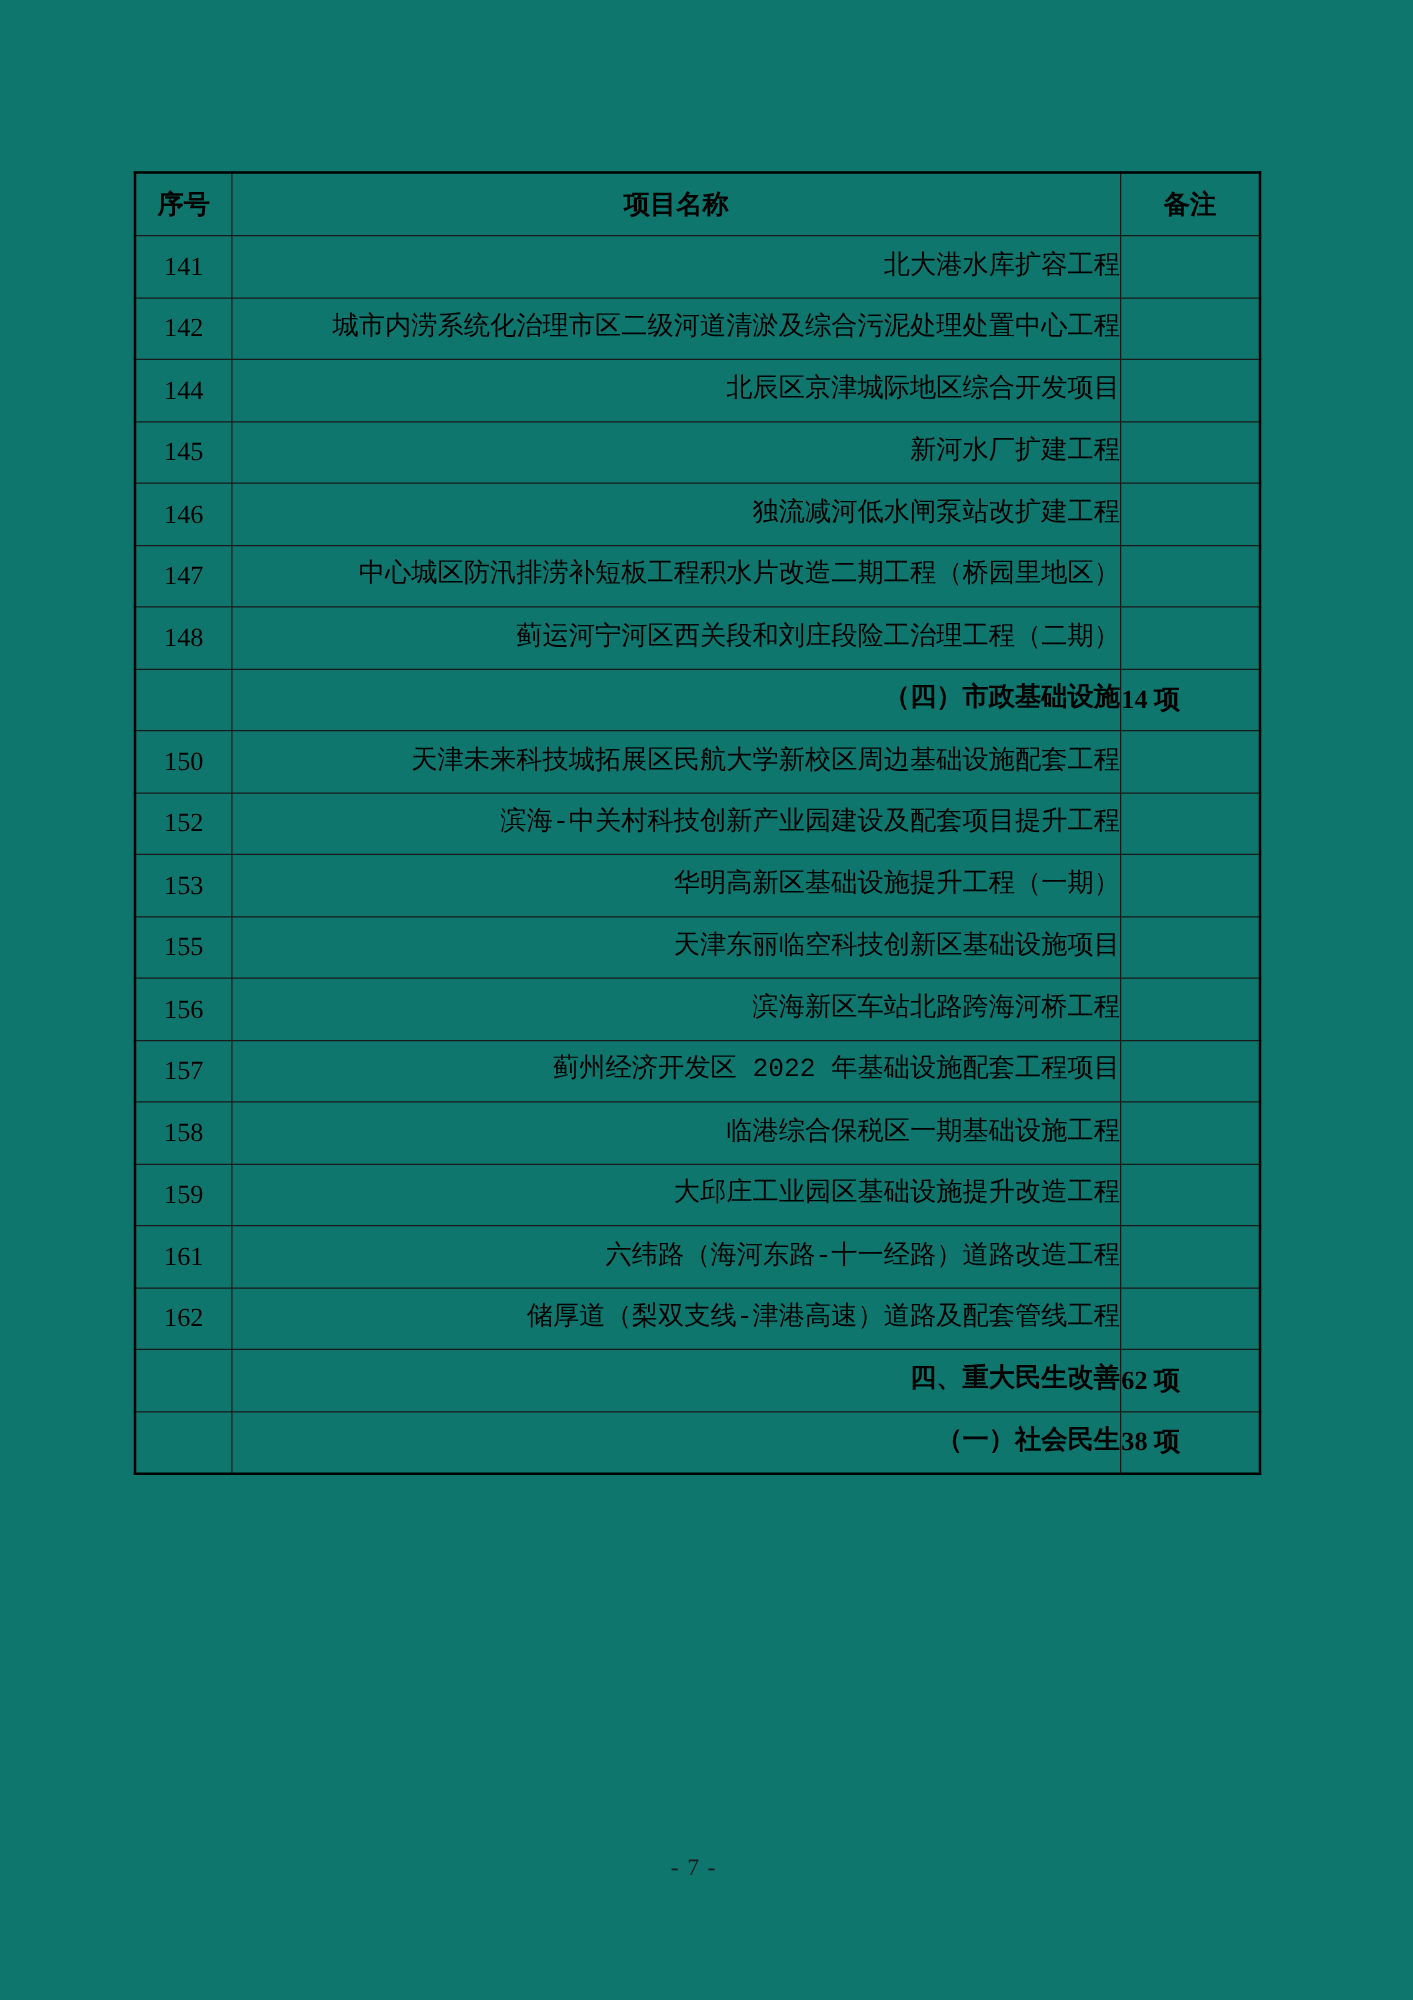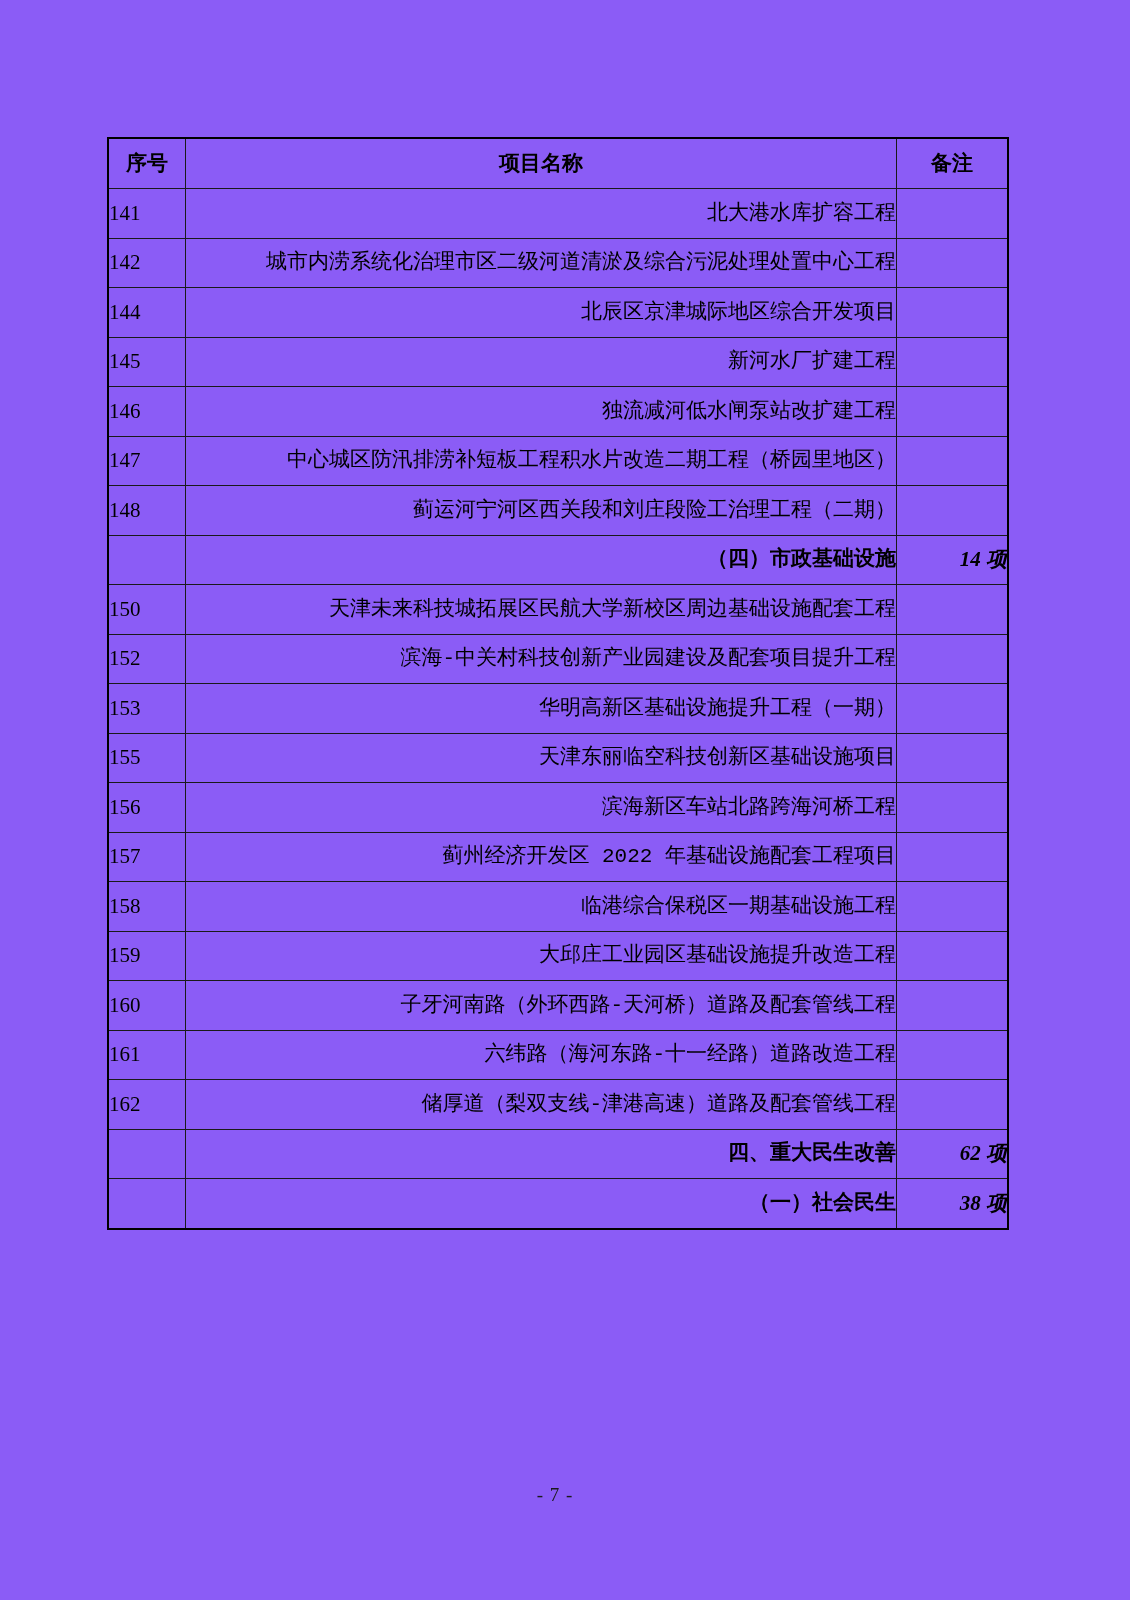--- a/index.html
+++ b/index.html
@@ -4,21 +4,21 @@
 <style>
   html, body {
     margin: 0;
     padding: 0;
     background: #ffffff;
   }
   .page {
     position: relative;
     width: 1130px;
     height: 1600px;
-    background: #8b5cf6;
+    background: #0f766e;
     font-family: "Liberation Serif", "DejaVu Serif", serif;
     color: #000000;
     overflow: hidden;
   }
   table.project-table {
     position: absolute;
     left: 107px;
     top: 137px;
     width: 896px;
     border-collapse: collapse;
@@ -33,23 +33,23 @@
     white-space: nowrap;
     overflow: hidden;
     vertical-align: middle;
     padding: 0;
   }
   .project-table th { height: 49px; font-weight: bold; text-align: center; }
   .project-table td { height: 48.5px; }
   .col-index  { width: 76px; }
   .col-name   { width: 710px; }
   .col-remark { width: 110px; }
-  .cell-index  { text-align: left; }
+  .cell-index  { text-align: center; }
   .cell-name   { text-align: right; padding-left: 9px; font-family: Liberation Mono, monospace; }
-  .cell-remark { text-align: right; font-style: italic; }
+  .cell-remark { text-align: left; }
   tr.section-row td { font-weight: bold; margin-left: 33px; }
   .footer {
     position: absolute;
     left: 107px;
     top: 1484px;
     width: 896px;
     text-align: center;
     font-size: 19px;
     letter-spacing: 1px;
     color: #1a1a1a;
@@ -143,25 +143,20 @@
     <td class="col-index cell-index">158</td>
     <td class="col-name cell-name">临港综合保税区一期基础设施工程</td>
     <td class="col-remark cell-remark"></td>
   </tr>
         <tr>
     <td class="col-index cell-index">159</td>
     <td class="col-name cell-name">大邱庄工业园区基础设施提升改造工程</td>
     <td class="col-remark cell-remark"></td>
   </tr>
         <tr>
-    <td class="col-index cell-index">160</td>
-    <td class="col-name cell-name">子牙河南路（外环西路-天河桥）道路及配套管线工程</td>
-    <td class="col-remark cell-remark"></td>
-  </tr>
-        <tr>
     <td class="col-index cell-index">161</td>
     <td class="col-name cell-name">六纬路（海河东路-十一经路）道路改造工程</td>
     <td class="col-remark cell-remark"></td>
   </tr>
         <tr>
     <td class="col-index cell-index">162</td>
     <td class="col-name cell-name">储厚道（梨双支线-津港高速）道路及配套管线工程</td>
     <td class="col-remark cell-remark"></td>
   </tr>
         <tr class="section-row">

